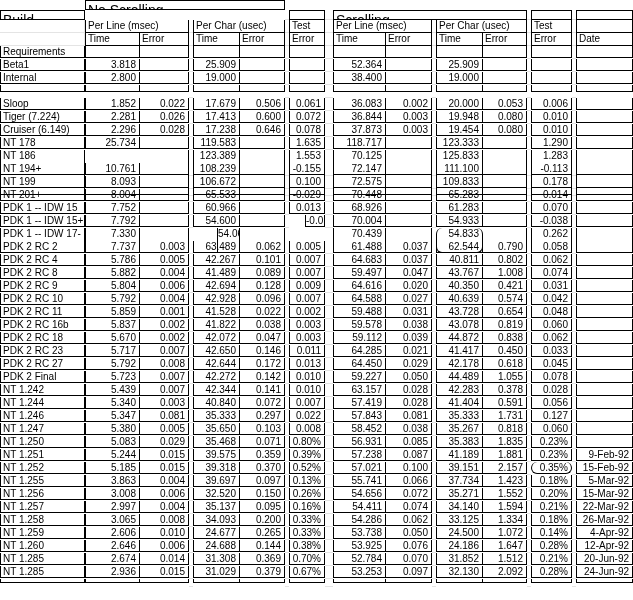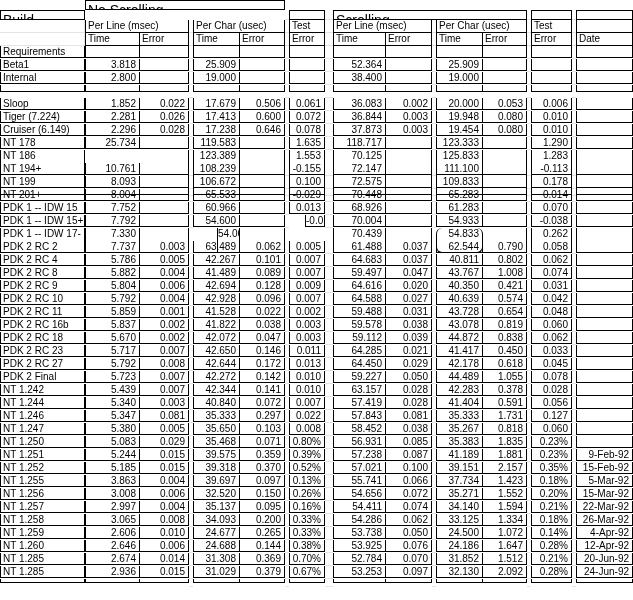--- a/index.html
+++ b/index.html
@@ -719,21 +719,21 @@
         <div class="cell b bl" style="grid-column: 1;">NT 1.252</div>
         <div class="cell v bl" style="grid-column: 2;">5.185</div>
         <div class="cell v" style="grid-column: 3;">0.015</div>
         <div class="cell v bl" style="grid-column: 5;">39.318</div>
         <div class="cell v" style="grid-column: 6;">0.370</div>
         <div class="cell v bl" style="grid-column: 8;">0.52%</div>
         <div class="cell v bl" style="grid-column: 10;">57.021</div>
         <div class="cell v" style="grid-column: 11;">0.100</div>
         <div class="cell v bl" style="grid-column: 13;">39.151</div>
         <div class="cell v" style="grid-column: 14;">2.157</div>
-        <div class="cell v bl" style="grid-column: 16;">0.35%</div>
+        <div class="cell v bl" style="grid-column: 16; border-radius: 6px;">0.35%</div>
         <div class="cell v bl" style="grid-column: 18;">15-Feb-92</div>
         <div class="cell sp" style="grid-column: 4;"></div>
         <div class="cell sp" style="grid-column: 7;"></div>
         <div class="cell sp" style="grid-column: 9;"></div>
         <div class="cell sp" style="grid-column: 12;"></div>
         <div class="cell sp" style="grid-column: 15;"></div>
         <div class="cell sp" style="grid-column: 17;"></div>
       </div>
       <div class="row">
         <div class="cell b bl" style="grid-column: 1;">NT 1.255</div>

